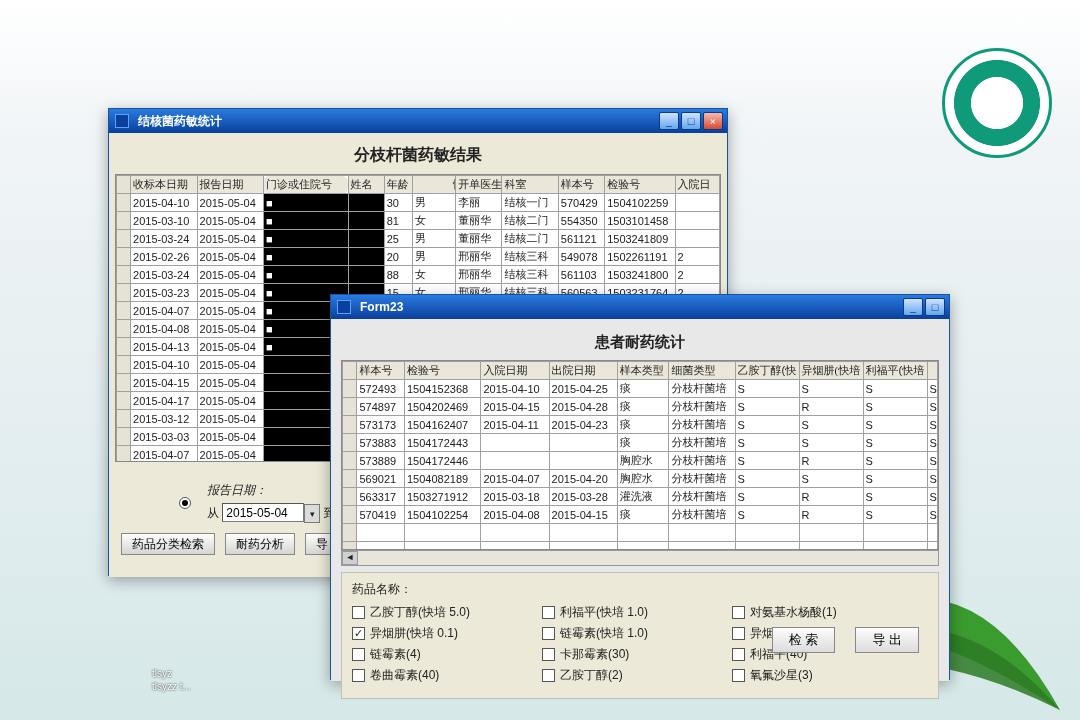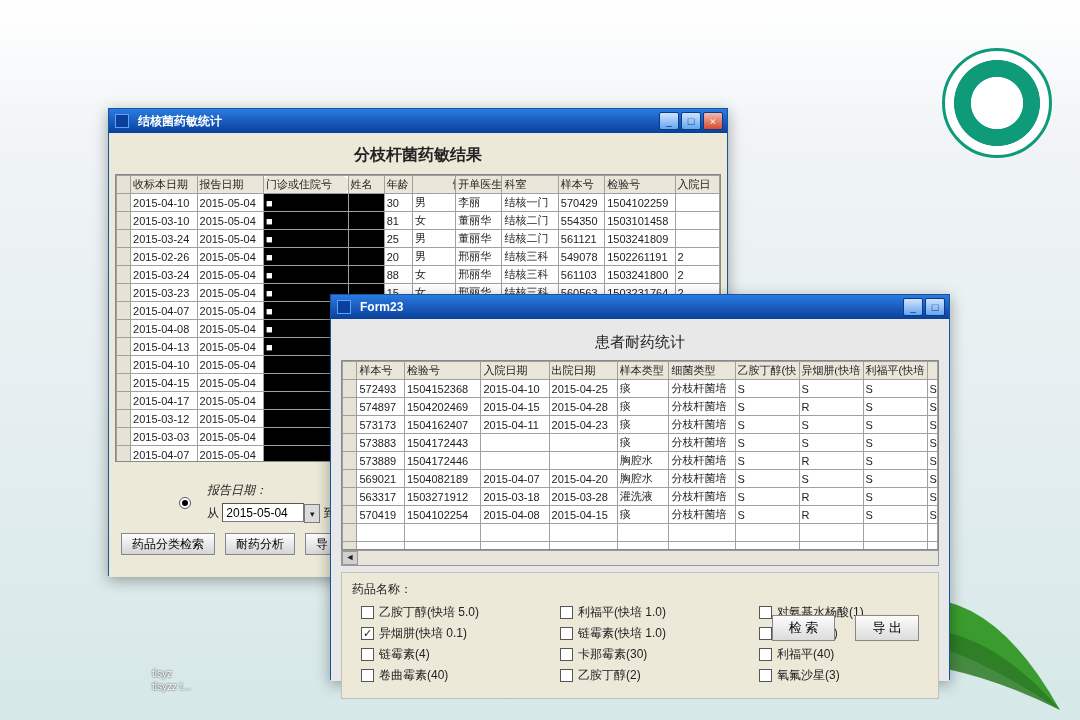--- a/index.html
+++ b/index.html
@@ -67,33 +67,33 @@
   .combo-btn{ width:16px;height:19px; border:1px solid #7a7a7a; background:#dcdcdc; font-size:9px; display:inline-flex;align-items:center;justify-content:center;}
   .bottom-btns{ margin-top:10px; display:flex; gap:10px; padding-left:6px;}
   button.win-btn{
     height:22px; padding:0 10px; border:1px solid #888; background:linear-gradient(180deg,#fdfdfd,#d5d5d5);
     font-size:12px;
   }
 
   
   .w2 { left:330px; top:294px; width:620px; height:386px;}
   .w2 .win-body{ height:362px; padding:8px 10px 8px;}
-  .w2 .heading{text-align:center;font-size:15px;font-weight:normal;margin:6px 0 8px;}
+  .w2 .heading{text-align:center;font-size:15px;font-weight:bold;margin:6px 0 8px;}
   .w2 .gridwrap{ position:relative;}
   .w2 .grid{ height:190px; width:100%;}
   .hscroll{ height:16px; background:#e8e6da; border:1px solid #999; display:flex; align-items:center;}
   .hscroll .arrow{width:16px;height:14px;background:#d0d0d0;border:1px solid #999;font-size:9px;text-align:center;}
   .hscroll .track{flex:1;background:#e0e0e0;}
   .w2 .drugs{ border:1px solid #bfbfbf; background:#ece9d8; padding:8px 10px 10px; margin-top:6px;}
   .w2 .drugs .lbl{font-size:12px;margin-bottom:6px;}
   .chk-row{display:flex; gap:40px; margin-bottom:4px;}
-  .chk{display:flex;align-items:center;gap:5px; width:150px;margin-left:9px;}
+  .chk{display:flex;align-items:center;gap:5px; width:150px;}
   .chk .box{width:13px;height:13px;border:1px solid #555;background:#fff;display:inline-flex;align-items:center;justify-content:center;font-size:10px;}
   .chk .box.checked::after{content:"✓";font-size:11px;}
-  .w2 .action-btns{ position:absolute; right:30px; bottom:40px; display:flex; gap:20px;}
+  .w2 .action-btns{ position:absolute; right:30px; bottom:28px; display:flex; gap:20px;}
   button.big{height:26px;padding:0 16px;border:1px solid #888;background:linear-gradient(180deg,#fcfcfc,#dcdcdc);font-size:13px;}
 
   
   .desk-icons{position:absolute;left:120px;bottom:26px;font-size:10px;color:#fff;text-shadow:0 0 2px #000;}
   .desk-icons div{margin-bottom:2px;margin-left:32px;}
 </style>
 </head>
 <body>
 
 <div class="logo"></div>

